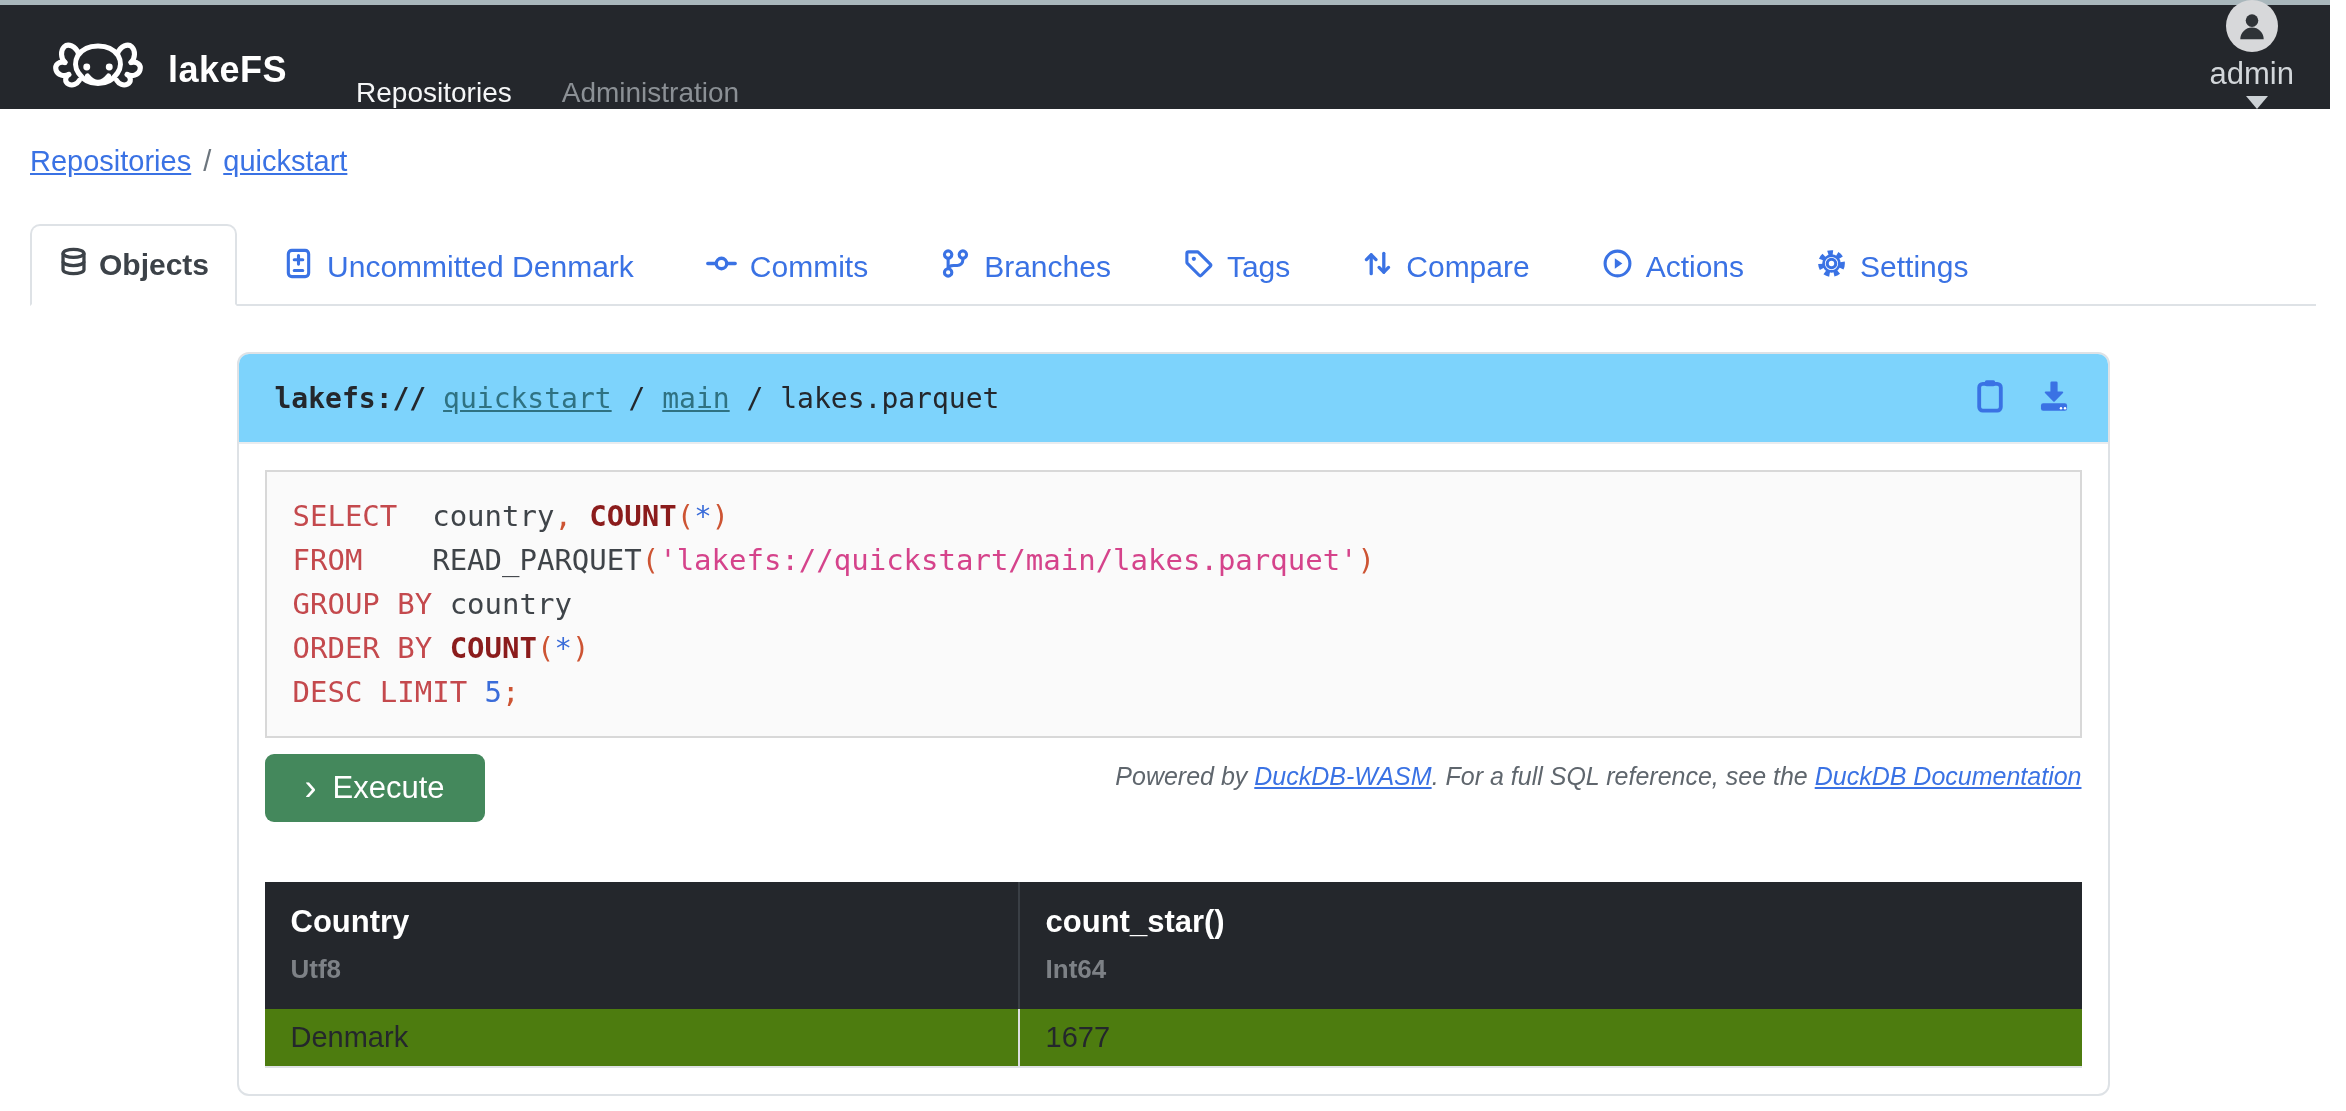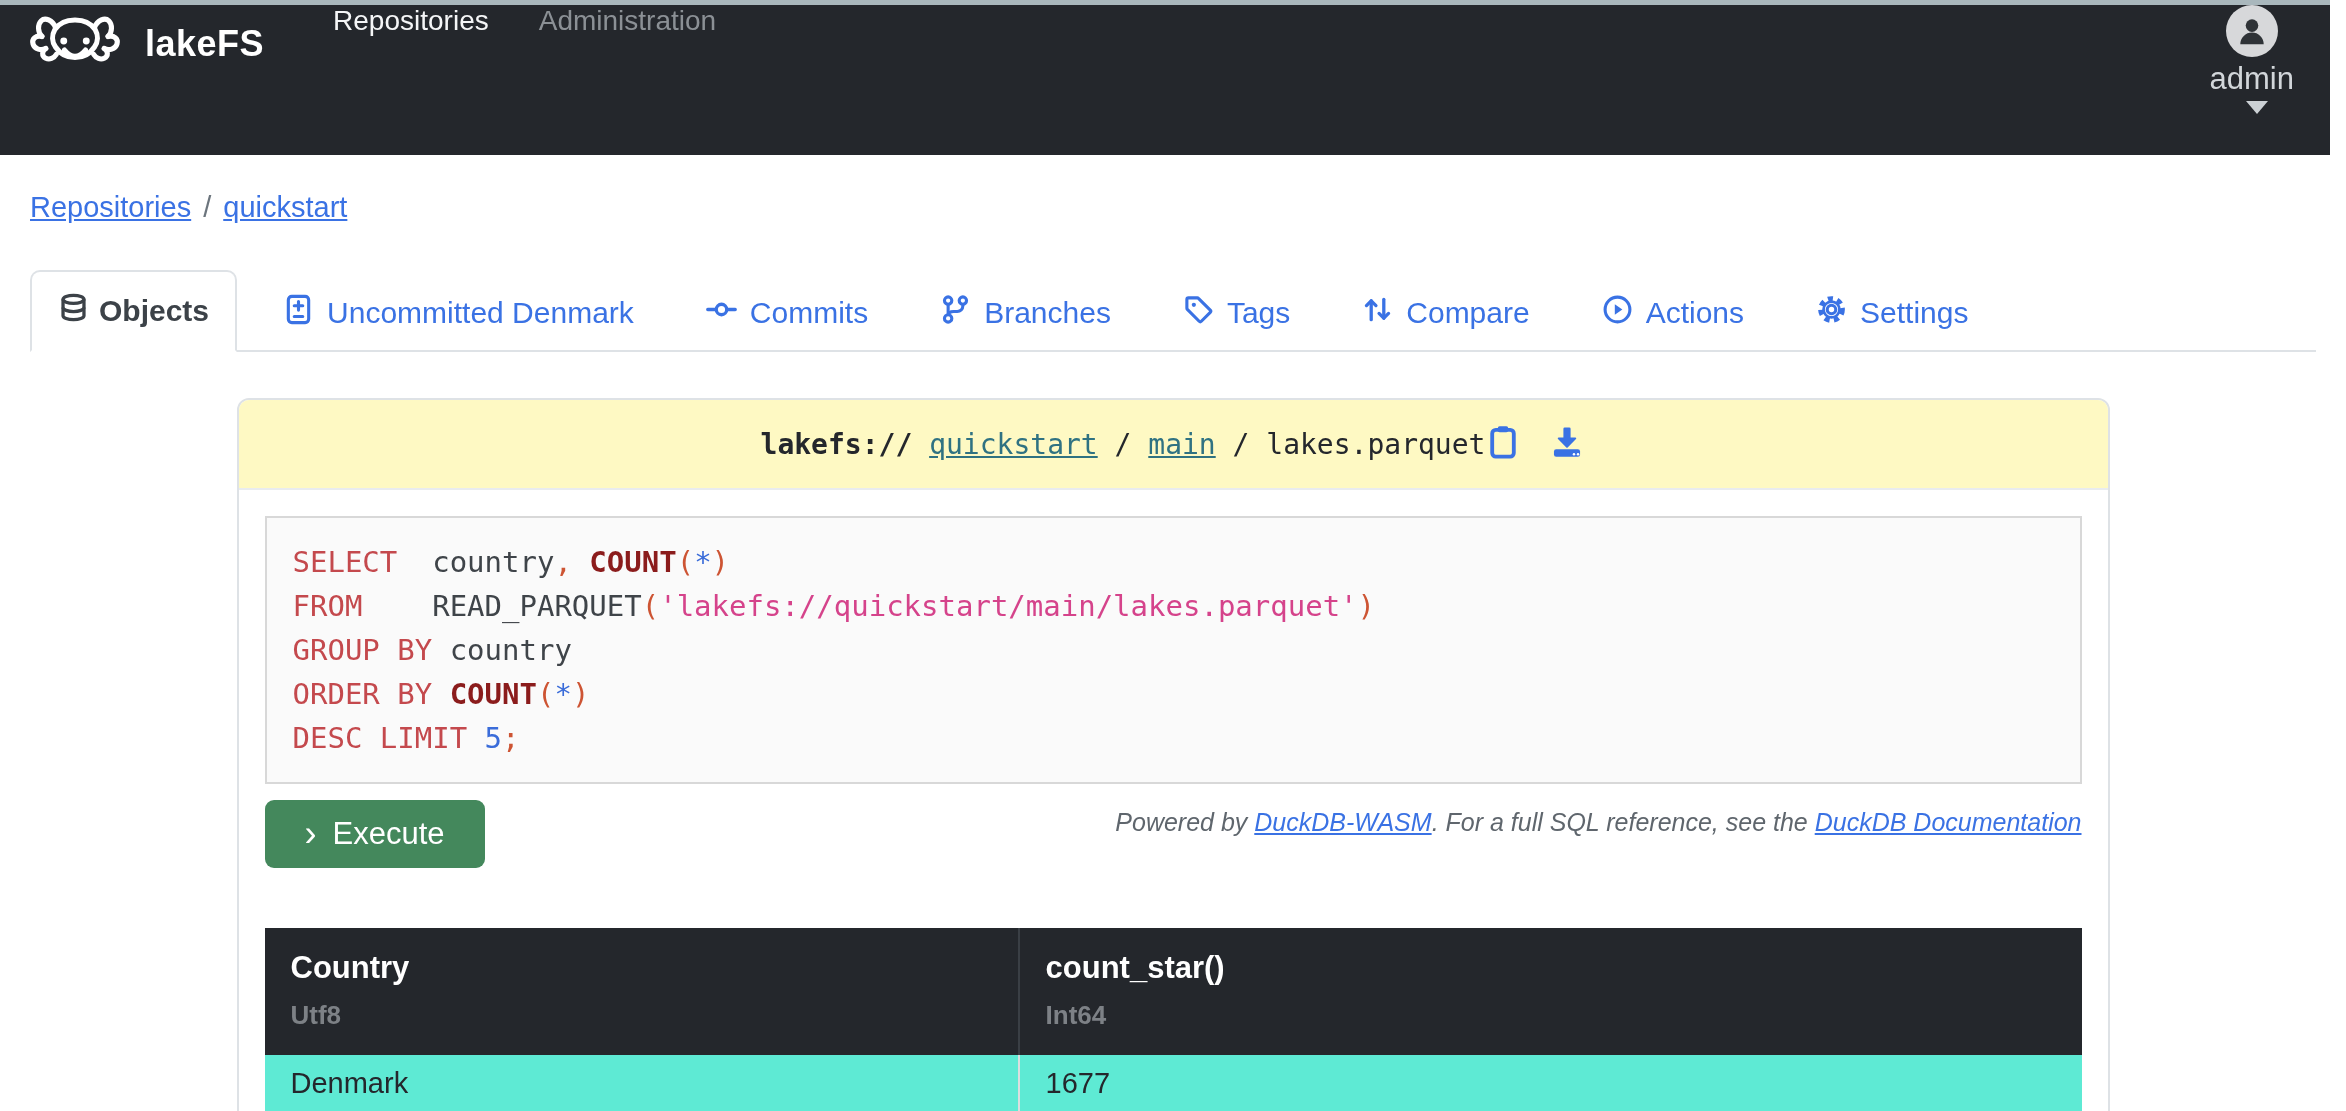--- a/index.html
+++ b/index.html
@@ -3,22 +3,22 @@
 <meta charset="utf-8">
 <style>
   * { box-sizing: border-box; margin: 0; padding: 0; }
   html,body { width: 2346px; height: 1111px; background:#fff; overflow:hidden;
     font-family:"Liberation Sans", sans-serif; }
 
   
   .top-strip { height:5px; background:#a9b7bc; margin-right:16px; }
 
   
-  .navbar { height:150px; background:#24272c; display:flex; align-items:flex-start;
-    padding:0 36px 0 21px; margin-right:16px; }
+  .navbar { height:104px; background:#24272c; display:flex; align-items:flex-end;
+    padding:0 36px 0 44px; margin-right:16px; }
   .brand { display:flex; align-items:center; gap:16px; margin-right:44px; cursor:pointer; }
   .brand-logo { width:108px; height:78px; display:block; }
   .brand-name { color:#ffffff; font-size:36px; font-weight:700; letter-spacing:.5px; }
   .nav-link { font-size:28px; margin:0 25px; cursor:pointer; }
   .nav-link.active { color:#f5f6f7; }
   .nav-link.muted { color:#8b9095; }
   .nav-right { margin-left:auto; display:flex; align-items:center; gap:4px;flex-direction:column; }
   .avatar { width:52px; height:52px; border-radius:50%; background:#d7d8da;
     display:flex; align-items:center; justify-content:center; overflow:hidden; }
   .username { color:#d2d6da; font-size:31px; }
@@ -35,22 +35,22 @@
     border-bottom:2px solid #dee2e6; margin:46px 30px 0 30px; }
   .tab { display:flex; align-items:center; gap:13px; font-size:30px; color:#3a72e4;
     padding:20px 26px; margin-right:20px; margin-bottom:-2px; cursor:pointer; white-space:nowrap; }
   .tab svg { width:31px; height:31px; flex:none; }
   .tab.active { background:#fff; border:2px solid #dee2e6; border-bottom:2px solid #fff;
     border-radius:10px 10px 0 0; color:#3c4248; font-weight:700;gap:10px; }
 
   
   .card { width:1873px; margin:46px auto 0; border:2px solid #dee2e6; border-radius:12px;
     background:#fff; }
-  .card-header { display:flex; align-items:center; justify-content:center;
-    background:#fef9c3; border-bottom:2px solid #e9ecef; border-radius:10px 10px 0 0;
+  .card-header { display:flex; align-items:center; justify-content:space-between;
+    background:#7dd3fc; border-bottom:2px solid #e9ecef; border-radius:10px 10px 0 0;
     padding:24px 36px; }
   .objpath { font-family:"DejaVu Sans Mono", monospace; font-size:28px; color:#24272c;
     white-space:pre; }
   .objpath .scheme { font-weight:700; }
   .objpath a { color:#2f7282; text-decoration:underline; cursor:pointer; }
   .header-icons { display:flex; align-items:center; gap:28px; }
   .header-icons svg { width:36px; height:36px; color:#3a72e4; cursor:pointer; }
 
   .card-body { padding:26px; }
 
@@ -75,21 +75,21 @@
   .powered { font-style:italic; color:#5f666d; font-size:25px; margin-top:8px; }
   .powered a { color:#3a72e4; text-decoration:underline; cursor:pointer; }
 
   
   .results { width:100%; border-collapse:collapse; margin-top:60px; }
   .results thead th { background:#24272c; text-align:left; padding:22px 26px 24px;
     vertical-align:top; }
   .results thead th + th { border-left:2px solid #3a3f45; }
   .col-name { color:#fff; font-size:31px; font-weight:700; display:block; }
   .col-type { color:#7d8186; font-size:26px; font-weight:700; display:block; margin-top:14px; }
-  .results td { background:#5eead4; padding:12px 26px; font-size:29px; color:#24272c;
+  .results td { background:#4d7c0f; padding:12px 26px; font-size:29px; color:#24272c;
     border-bottom:2px solid #dfe2e5; }
   .results td + td { border-left:2px solid #dcdedf; }
   .results .col-0 { width:41.5%; }
 </style>
 </head>
 <body>
 
 <div class="top-strip"></div>
 
 <div class="navbar">

